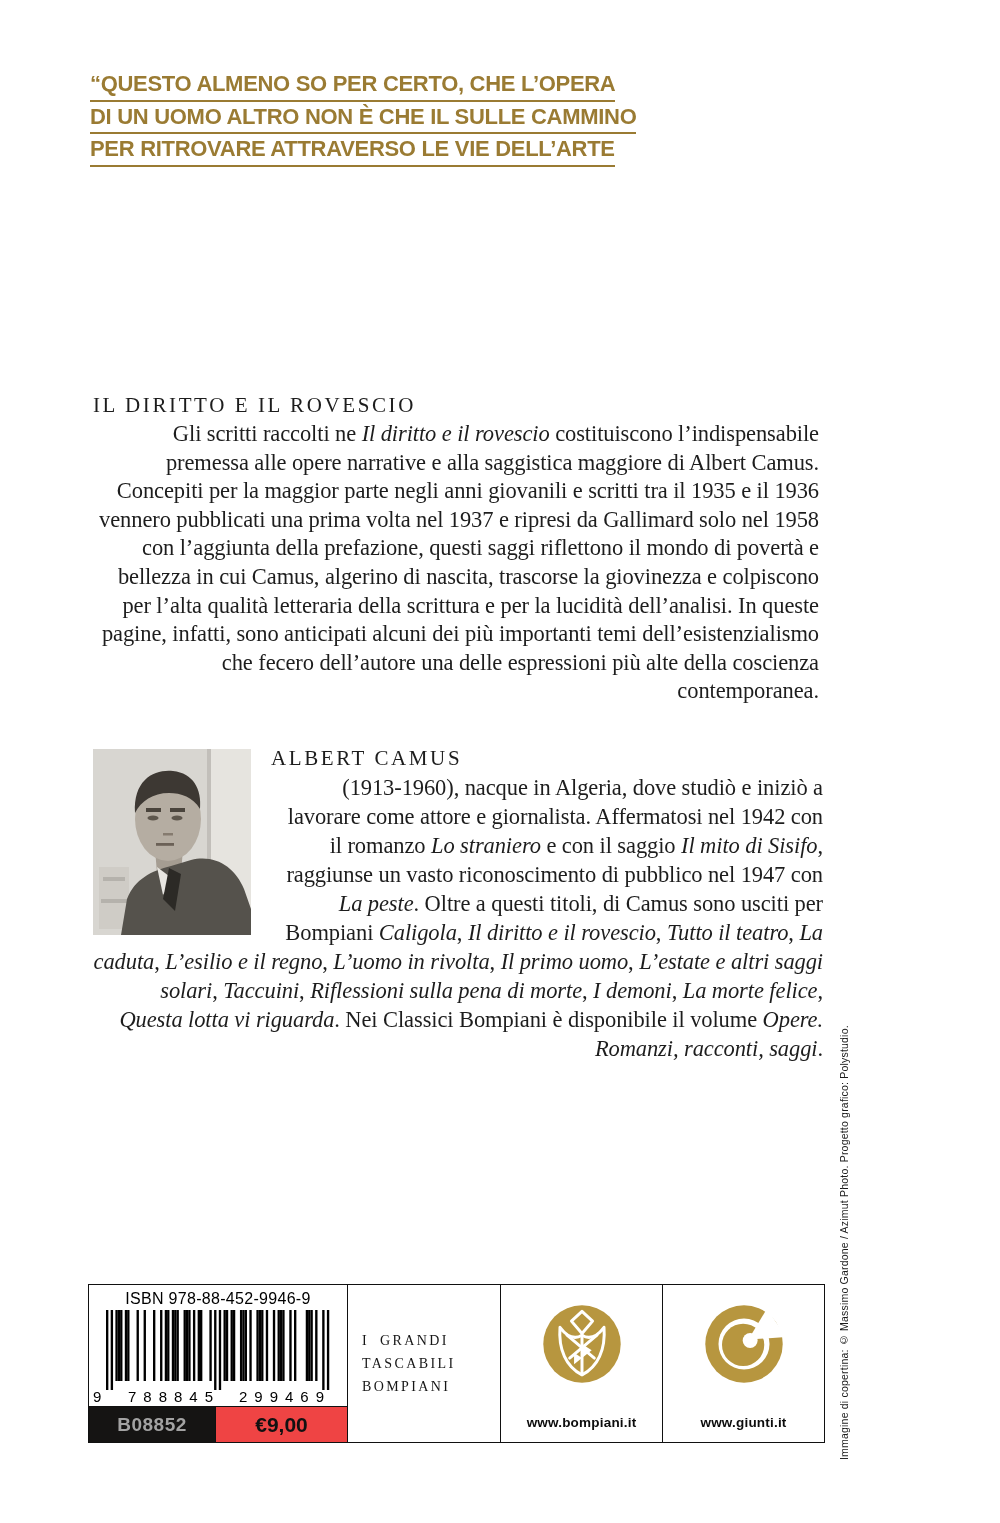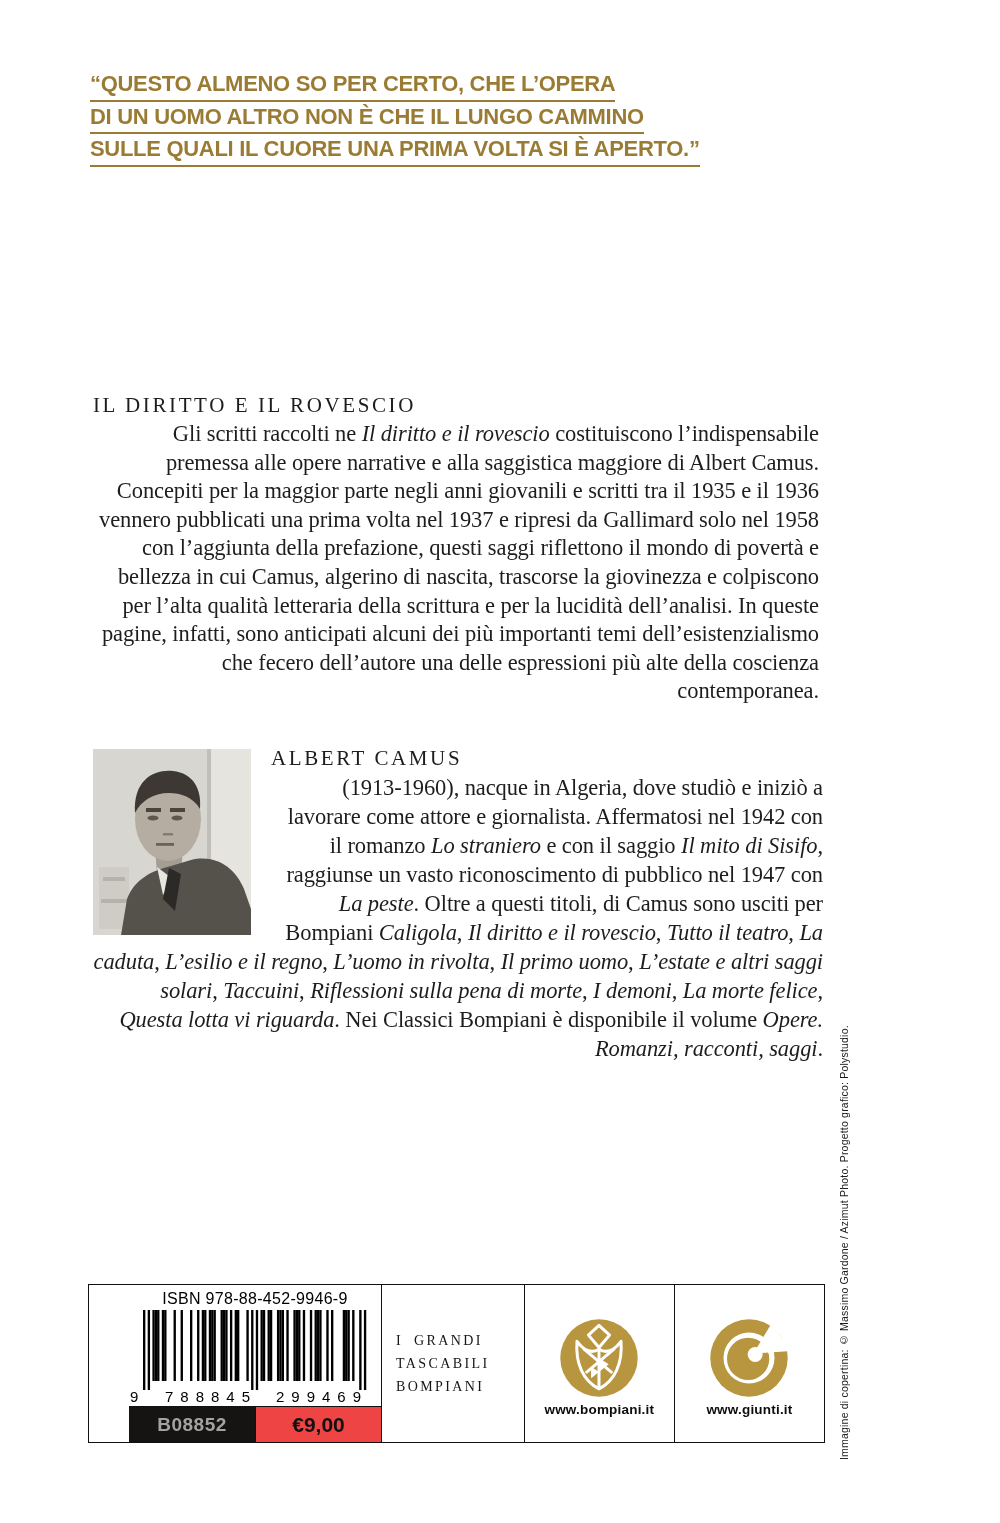--- a/index.html
+++ b/index.html
@@ -52,21 +52,20 @@
     float:left;width:158px;height:186px;
     margin:3px 20px 8px 0;
     background:#d8d6d1;
   }
   .photo svg{display:block;width:158px;height:186px;}
   
   .footer-strip{
     position:absolute;left:88px;top:1284px;width:737px;height:159px;
     display:flex;border:1.5px solid #111;box-sizing:border-box;
     font-family:"Liberation Sans","DejaVu Sans",sans-serif;
-    padding-left:40px;
   }
   .cell{box-sizing:border-box;height:100%;}
   .cell+.cell{border-left:1.5px solid #111;}
   .cell-barcode{width:258px;display:flex;flex-direction:column;}
   .isbn-label{
     text-align:center;font-size:16px;letter-spacing:0.3px;
     padding-top:5px;color:#000;
   }
   .barcode-wrap{flex:1;display:flex;justify-content:center;align-items:flex-start;padding-top:2px;}
   .barcode-wrap svg{display:block;}
@@ -85,21 +84,21 @@
     font-weight:bold;font-size:21px;
   }
   .cell-series{
     width:153px;display:flex;flex-direction:column;justify-content:center;
     padding-left:14px;
     font-family:"Liberation Serif","DejaVu Serif",serif;
     font-size:14px;line-height:23px;letter-spacing:2.4px;word-spacing:5px;color:#161616;
   }
   .cell-logo{
     width:162px;display:flex;flex-direction:column;align-items:center;
-    justify-content:center;padding:15px 0 12px 0;
+    justify-content:space-between;padding:15px 0 12px 0;
   }
   .cell-logo:last-child{width:162px;}
   .logo-circle{width:88px;height:88px;}
   .site-label{font-size:13.5px;font-weight:bold;color:#0d0d0d;letter-spacing:0.2px;}
   .gold-fill{fill:var(--gold-logo);}
   
   .credit{
     position:absolute;top:1028px;right:16px;height:432px;
     writing-mode:vertical-rl;transform:rotate(180deg);
     font-family:"Liberation Sans","DejaVu Sans",sans-serif;
@@ -107,22 +106,22 @@
     white-space:nowrap;
   }
 </style>
 </head>
 <body>
 
 <div class="page">
 
   <div class="quote">
     <div class="quote-line"><span>“QUESTO ALMENO SO PER CERTO, CHE L’OPERA</span></div>
-    <div class="quote-line"><span>DI UN UOMO ALTRO NON È CHE IL LUNGO CAMMINO</span></div>
-    <div class="quote-line"><span>SULLE QUALI IL CUORE UNA PRIMA VOLTA SI È APERTO.”</span></div>
+    <div class="quote-line"><span>DI UN UOMO ALTRO NON È CHE IL SULLE CAMMINO</span></div>
+    <div class="quote-line"><span>PER RITROVARE ATTRAVERSO LE VIE DELL’ARTE</span></div>
   </div>
 
   <div class="spine">I LIBRI DI ALBERT CAMUS</div>
 
   <div class="about">
     <h2 class="block-heading">IL DIRITTO E IL ROVESCIO</h2>
     <p class="body-text"><span>Gli scritti raccolti ne </span><span class="it">Il diritto e il rovescio</span><span> costituiscono l’indispensabile premessa alle opere narrative e alla saggistica maggiore di Albert Camus. Concepiti per la maggior parte negli anni giovanili e scritti tra il 1935 e il 1936 vennero pubblicati una prima volta nel 1937 e ripresi da Gallimard solo nel 1958 con l’aggiunta della prefazione, questi saggi riflettono il mondo di povertà e bellezza in cui Camus, algerino di nascita, trascorse la giovinezza e colpiscono per l’alta qualità letteraria della scrittura e per la lucidità dell’analisi. In queste pagine, infatti, sono anticipati alcuni dei più importanti temi dell’esistenzialismo che fecero dell’autore una delle espressioni più alte della coscienza contemporanea.</span></p>
   </div>
 
   <div class="bio">

